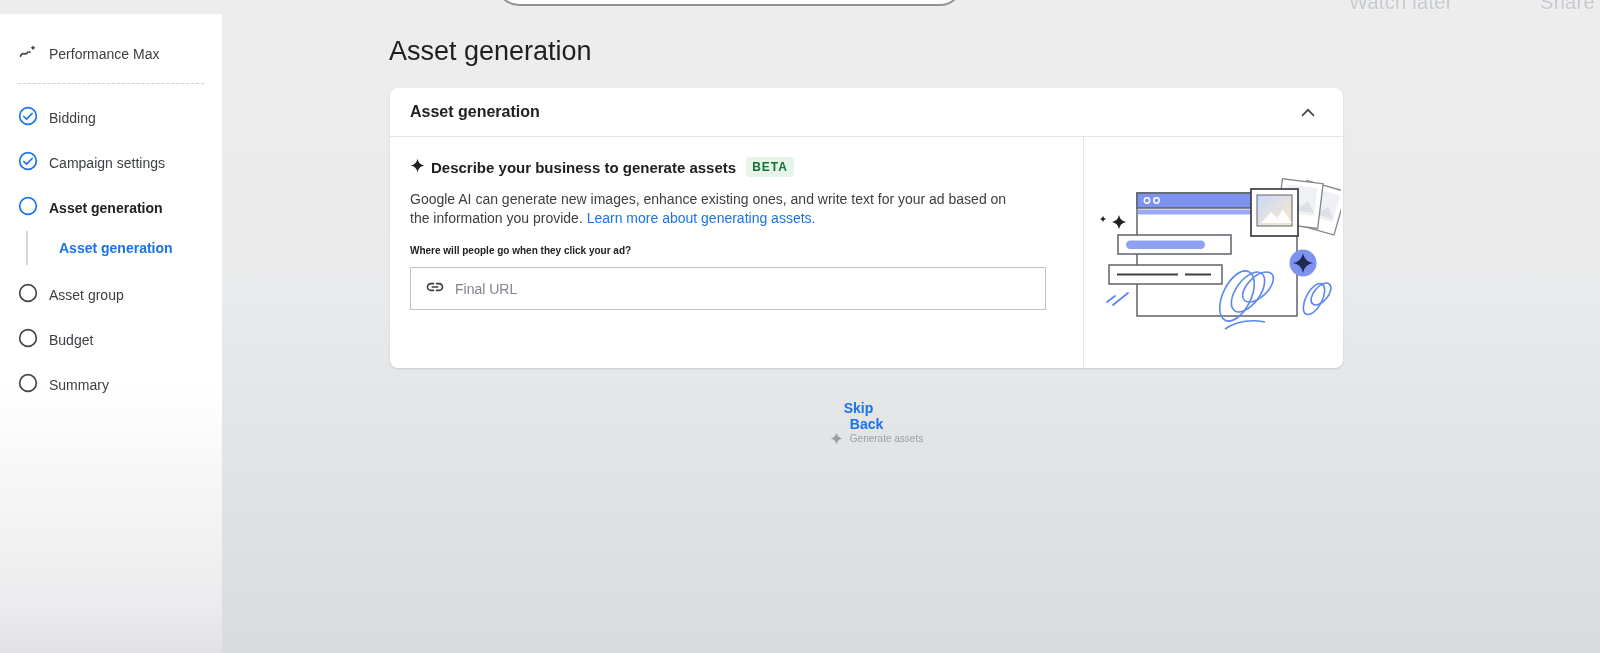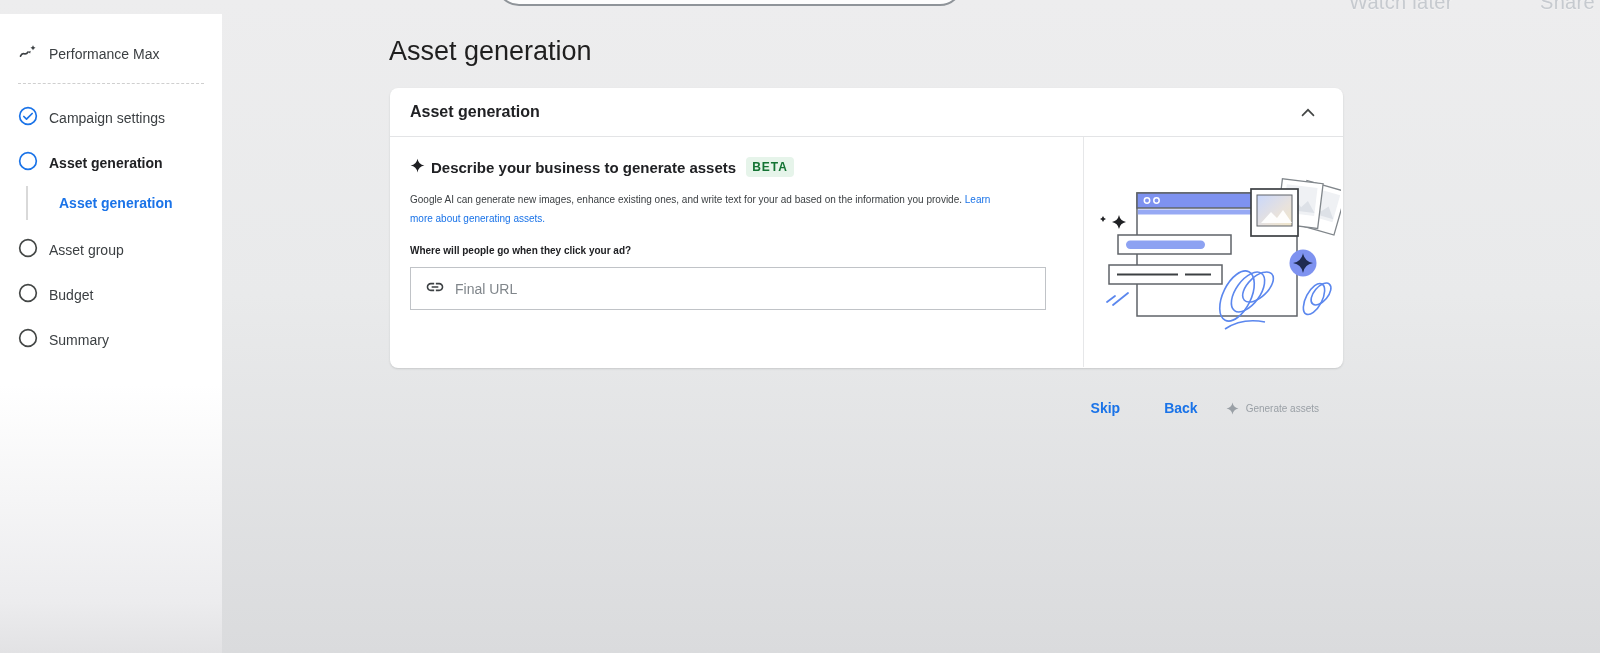--- a/index.html
+++ b/index.html
@@ -43,31 +43,31 @@
 
   .card-body { display:flex; height:230px; }
   .body-left { flex:1; padding:20px 0 0 20px; }
   .body-right { width:260px; border-left:1px solid #e6e7e9; display:flex;
     align-items:center; justify-content:center; }
 
   .section-head { display:flex; align-items:center; }
   .section-title { font-size:15px; font-weight:700; color:#202124; margin-left:6px; }
   .beta-badge { margin-left:10px; background:#e6f4ea; color:#137333; font-size:12px;
     font-weight:700; letter-spacing:1px; padding:3px 6px; border-radius:4px; }
-  .desc { margin-top:13px; font-size:10px; line-height:19px; color:#3c4043; max-width:598px; }
+  .desc { margin-top:13px; font-size:14px; line-height:19px; color:#3c4043; max-width:598px; }
   .desc a { color:#1a73e8; cursor:pointer; }
   .url-question { margin-top:17px; font-size:10px; font-weight:700; color:#202124; }
   .url-field { margin-top:11px; width:636px; height:43px; border:1px solid #c0c3c7;
     border-radius:0; display:flex; align-items:center; padding:0 14px; background:#fff; }
   .url-field input { border:none; outline:none; flex:1; font-size:14px; margin-left:10px;
     font-family:"Liberation Sans","DejaVu Sans",sans-serif; color:#202124; background:transparent; }
   .url-field input::placeholder { color:#80868b; }
 
-  .footer-actions { position:absolute; left:374px; top:400px; width:953px;
-    display:flex; justify-content:flex-end; align-items:center; }
+  .footer-actions { position:absolute; left:404px; top:400px; width:953px;
+    display:flex; justify-content:flex-start; align-items:center;flex-direction:column; }
   .txt-btn { background:none; border:none; font-size:14px; font-weight:700; color:#1a73e8;
     cursor:pointer; font-family:"Liberation Sans","DejaVu Sans",sans-serif; }
   #skip-btn { margin-right:44px; }
   #back-btn { margin-right:28px; }
   .generate-btn { background:none; border:none; display:flex; align-items:center;
     font-size:10px; font-weight:500; color:#9aa0a6; cursor:default; padding-right:8px;
     font-family:Liberation Sans, sans-serif; }
   .generate-btn svg { margin-right:7px; }
 </style>
 </head>
@@ -88,20 +88,29 @@
           <path d="M3 17 C6 10 8.5 18 12 12" fill="none" stroke="#3c4043" stroke-width="2" stroke-linecap="round"></path>
           <path d="M12.2 12 l3-1.4 -0.6 3.3 z" fill="#3c4043"></path>
           <path d="M18 4 Q18.6 6.4 21 7 Q18.6 7.6 18 10 Q17.4 7.6 15 7 Q17.4 6.4 18 4 Z" fill="#3c4043"></path>
         </svg>
       </span>
       <span class="side-label">Performance Max</span>
     </div>
 
     <div class="side-divider"></div>
 
+    <div class="side-row">
+      <span class="step-icon">
+        <svg width="20" height="20" viewBox="0 0 24 24">
+          <circle cx="12" cy="12" r="10" fill="none" stroke="#1a73e8" stroke-width="2"></circle>
+          <path d="M7 12.6 l3.2 3.2 L17 9" fill="none" stroke="#1a73e8" stroke-width="2" stroke-linecap="round" stroke-linejoin="round"></path>
+        </svg>
+      </span>
+      <span class="side-label">Bidding</span>
+    </div>
 
     <div class="side-row">
       <span class="step-icon">
         <svg width="20" height="20" viewBox="0 0 24 24">
           <circle cx="12" cy="12" r="10" fill="none" stroke="#1a73e8" stroke-width="2"></circle>
           <path d="M7 12.6 l3.2 3.2 L17 9" fill="none" stroke="#1a73e8" stroke-width="2" stroke-linecap="round" stroke-linejoin="round"></path>
         </svg>
       </span>
       <span class="side-label">Campaign settings</span>
     </div>

